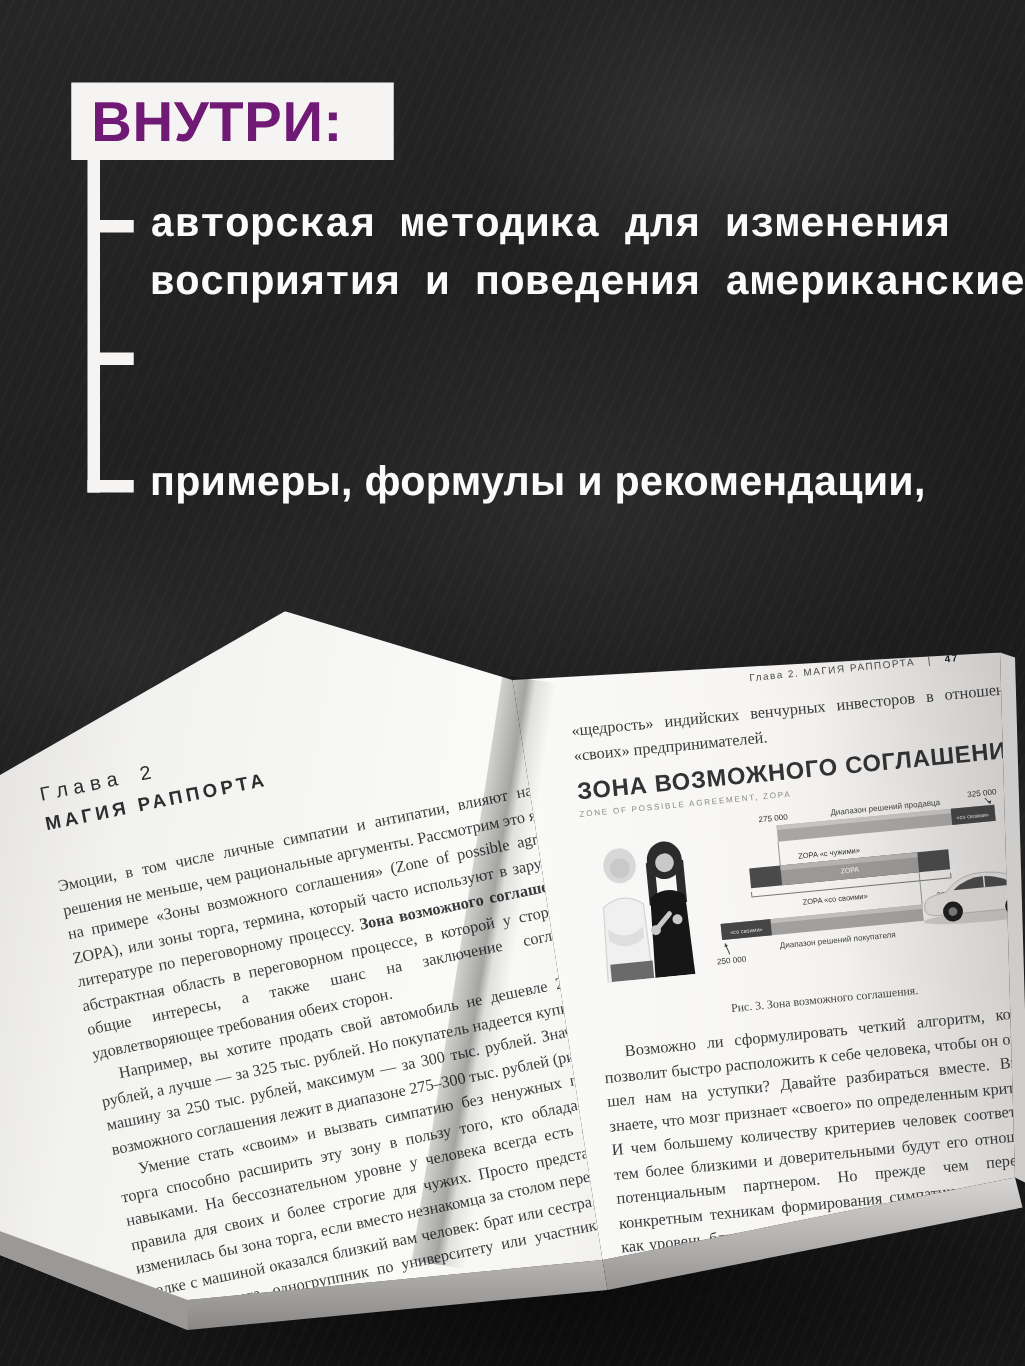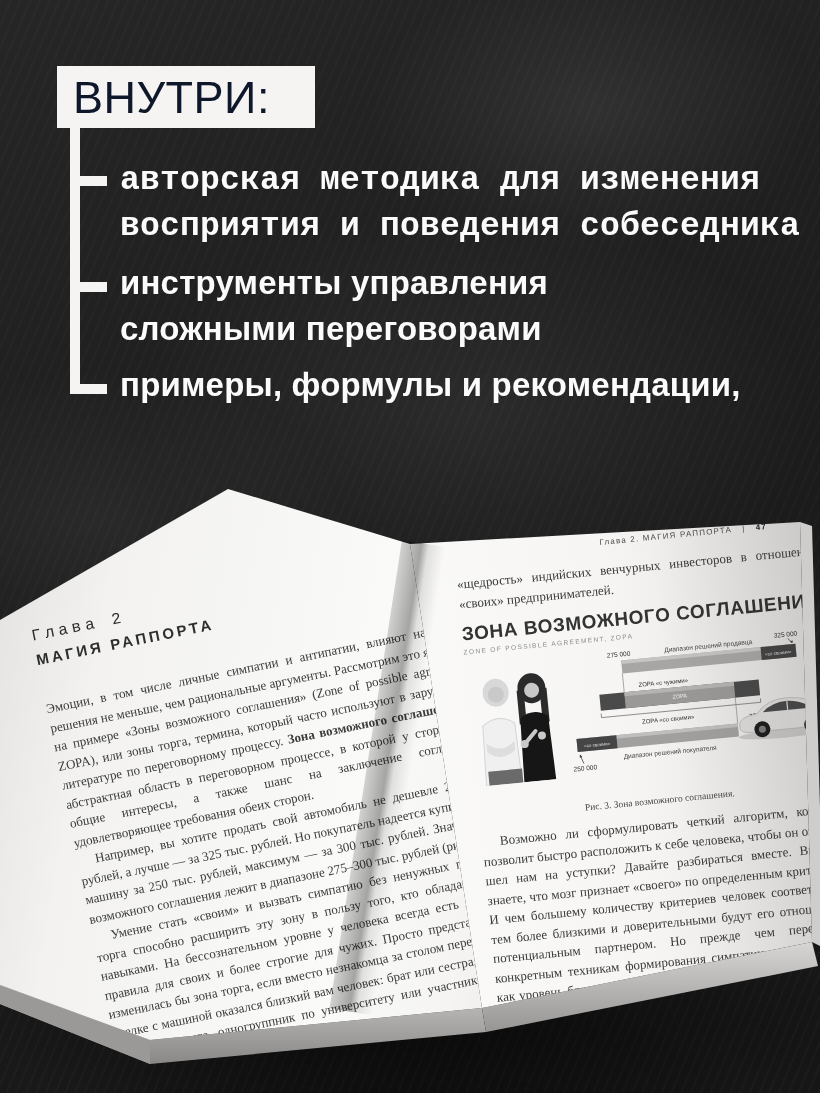--- a/index.html
+++ b/index.html
@@ -14,21 +14,21 @@
       linear-gradient(160deg,#262626 0%,#1d1d1d 45%,#161616 100%);
   }
   .canvas::before{content:"";position:absolute;inset:0;pointer-events:none;
     background:
       repeating-linear-gradient(113deg, rgba(255,255,255,.018) 0 2px, transparent 2px 9px),
       repeating-linear-gradient(21deg, rgba(0,0,0,.05) 0 3px, transparent 3px 11px);
     mix-blend-mode:screen;}
   
   .badge{position:absolute;left:57px;top:66px;width:258px;height:62px;background:#f5f4f2;
     display:flex;align-items:center;padding-left:16px;box-sizing:border-box;z-index:5;}
-  .badge span{font-size:45px;font-weight:normal;letter-spacing:.5px;color:#0f172a;line-height:1;}
+  .badge span{font-size:45px;font-weight:bold;letter-spacing:.5px;color:#701a75;line-height:1;}
   .conn{position:absolute;background:#f5f4f2;z-index:4;}
   .v-line{left:70px;top:128px;width:10px;height:266px;}
   .tick1{left:80px;top:176px;width:27px;height:10px;}
   .tick2{left:80px;top:282px;width:27px;height:10px;}
   .corner{left:70px;top:384px;width:37px;height:10px;}
   .bullet{position:absolute;left:120px;color:#fbfbfb;font-size:33px;font-weight:bold;
     line-height:46px;letter-spacing:.2px;z-index:5;white-space:nowrap;}
   .b1{top:158px;font-family:Liberation Mono, monospace;} .b2{top:260px;} .b3{top:362px;text-align:right;}
   
   .book{position:absolute;left:0;top:480px;width:820px;height:613px;}
@@ -74,25 +74,21 @@
     <span>ВНУТРИ:</span>
   </div>
 
   <div class="conn v-line"></div>
   <div class="conn tick1"></div>
   <div class="conn tick2"></div>
   <div class="conn corner"></div>
 
   <div class="bullet b1">
     <div>авторская методика для изменения</div>
-    <div>восприятия и поведения собеседника</div>
-  </div>
-  <div class="bullet b2">
-    <div>инструменты управления</div>
-    <div>сложными переговорами</div>
+    <div>восприятия и поведения американские</div>
   </div>
   <div class="bullet b3">
     <div>примеры, формулы и рекомендации,</div>
   </div>
 
   <div class="book">
 
     <svg class="base" width="820" height="613" viewBox="0 0 820 613">
       <defs>
         <radialGradient id="gShadow" cx="50%" cy="50%" r="50%">

